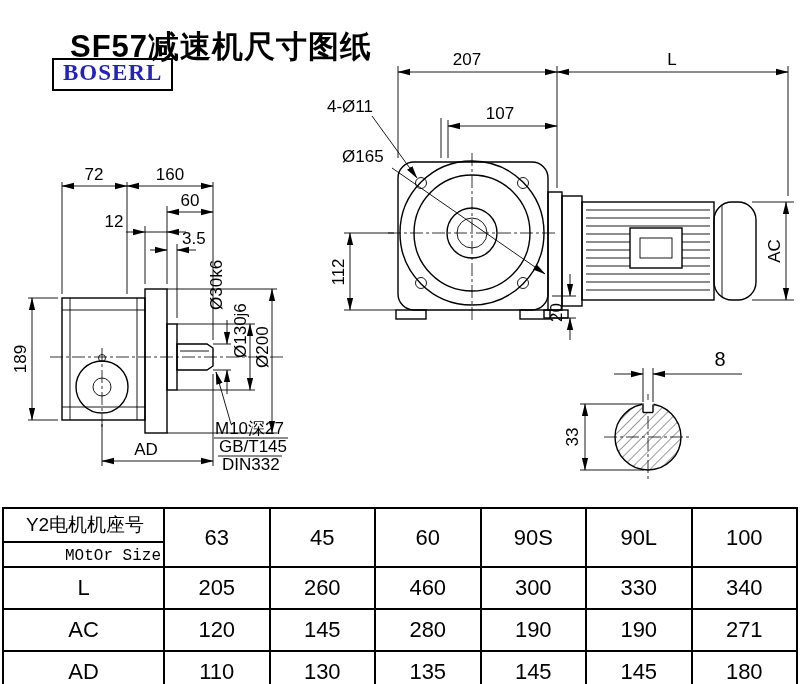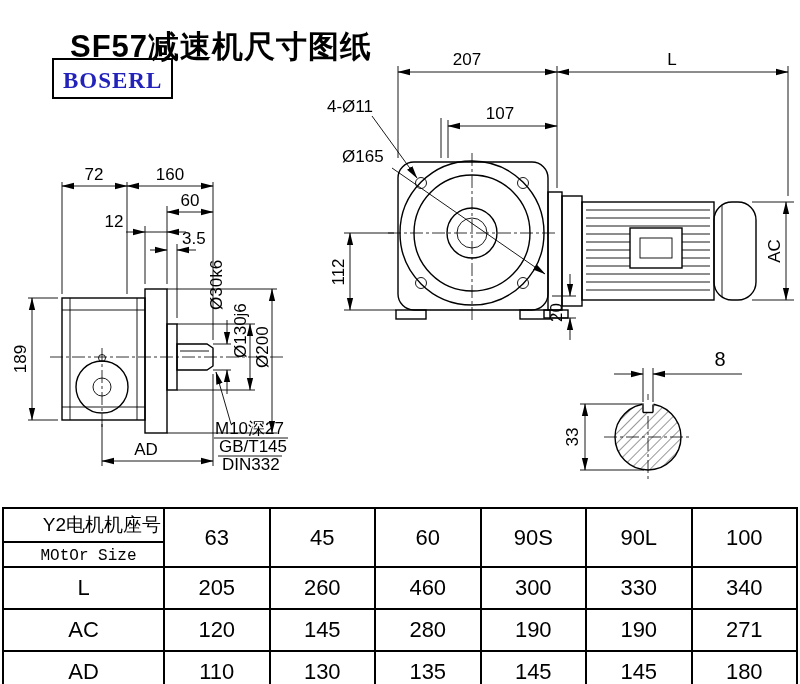--- a/index.html
+++ b/index.html
@@ -9,43 +9,43 @@
     background: #ffffff; overflow: hidden;
     font-family: "Liberation Sans", sans-serif; color: #000;
   }
   .title {
     position: absolute; left: 54px; top: 10px; margin: 16px;
     font-size: 31px; font-weight: 700; letter-spacing: 1px;
     font-family: "Liberation Sans", sans-serif;
   }
   .logo {
     position: absolute; left: 52px; top: 58px;
-    border: 2px solid #000; padding: 8px 9px 3px;
+    border: 2px solid #000; padding: 0 9px 3px;
     color: #2323bb; font: 700 23px "Liberation Serif", serif; letter-spacing: 1px;
   }
   .drawing { position: absolute; left: 0; top: 0; }
   svg .ln   { stroke: #000; stroke-width: 1.4; fill: none; }
   svg .thin { stroke: #000; stroke-width: 0.9; fill: none; }
   svg .dim  { stroke: #000; stroke-width: 0.9; fill: none; }
   svg .cl   { stroke: #000; stroke-width: 0.8; fill: none; stroke-dasharray: 13 3 3 3; }
   svg text  { fill: #000; stroke: none; font-family: "Liberation Sans", sans-serif; font-size: 17px; }
   svg text.big { font-size: 20px; }
   .size-table {
     position: absolute; left: 2px; top: 507px; width: 796px;
     border-collapse: collapse; table-layout: fixed;
   }
   .size-table td {
     border: 2px solid #000; text-align: center; vertical-align: middle;
     font-size: 22px; height: 42px; padding: 0;
   }
   .size-table tr.hdr td { height: 49px; }
   .size-table col.c0 { width: 161px; }
   .hcell { padding: 0; }
-  .hcell .cn { font-size: 19px; text-align: right; padding: 3px 2px 3px 5px; border-bottom: 2px solid #000; }
-  .hcell .en { font-family: "Liberation Mono", monospace; font-size: 16px; text-align: center; padding: 4px 2px 1px 12px; }
+  .hcell .cn { font-size: 19px; text-align: center; padding: 3px 2px 3px 5px; border-bottom: 2px solid #000; }
+  .hcell .en { font-family: "Liberation Mono", monospace; font-size: 16px; text-align: right; padding: 4px 2px 1px 12px; }
 </style>
 </head>
 <body>
 
 <h1 class="title">SF57减速机尺寸图纸</h1>
 <div class="logo">
   <span>BOSERL</span>
 </div>
 
 <svg class="drawing" width="800" height="506" viewBox="0 0 800 506">

